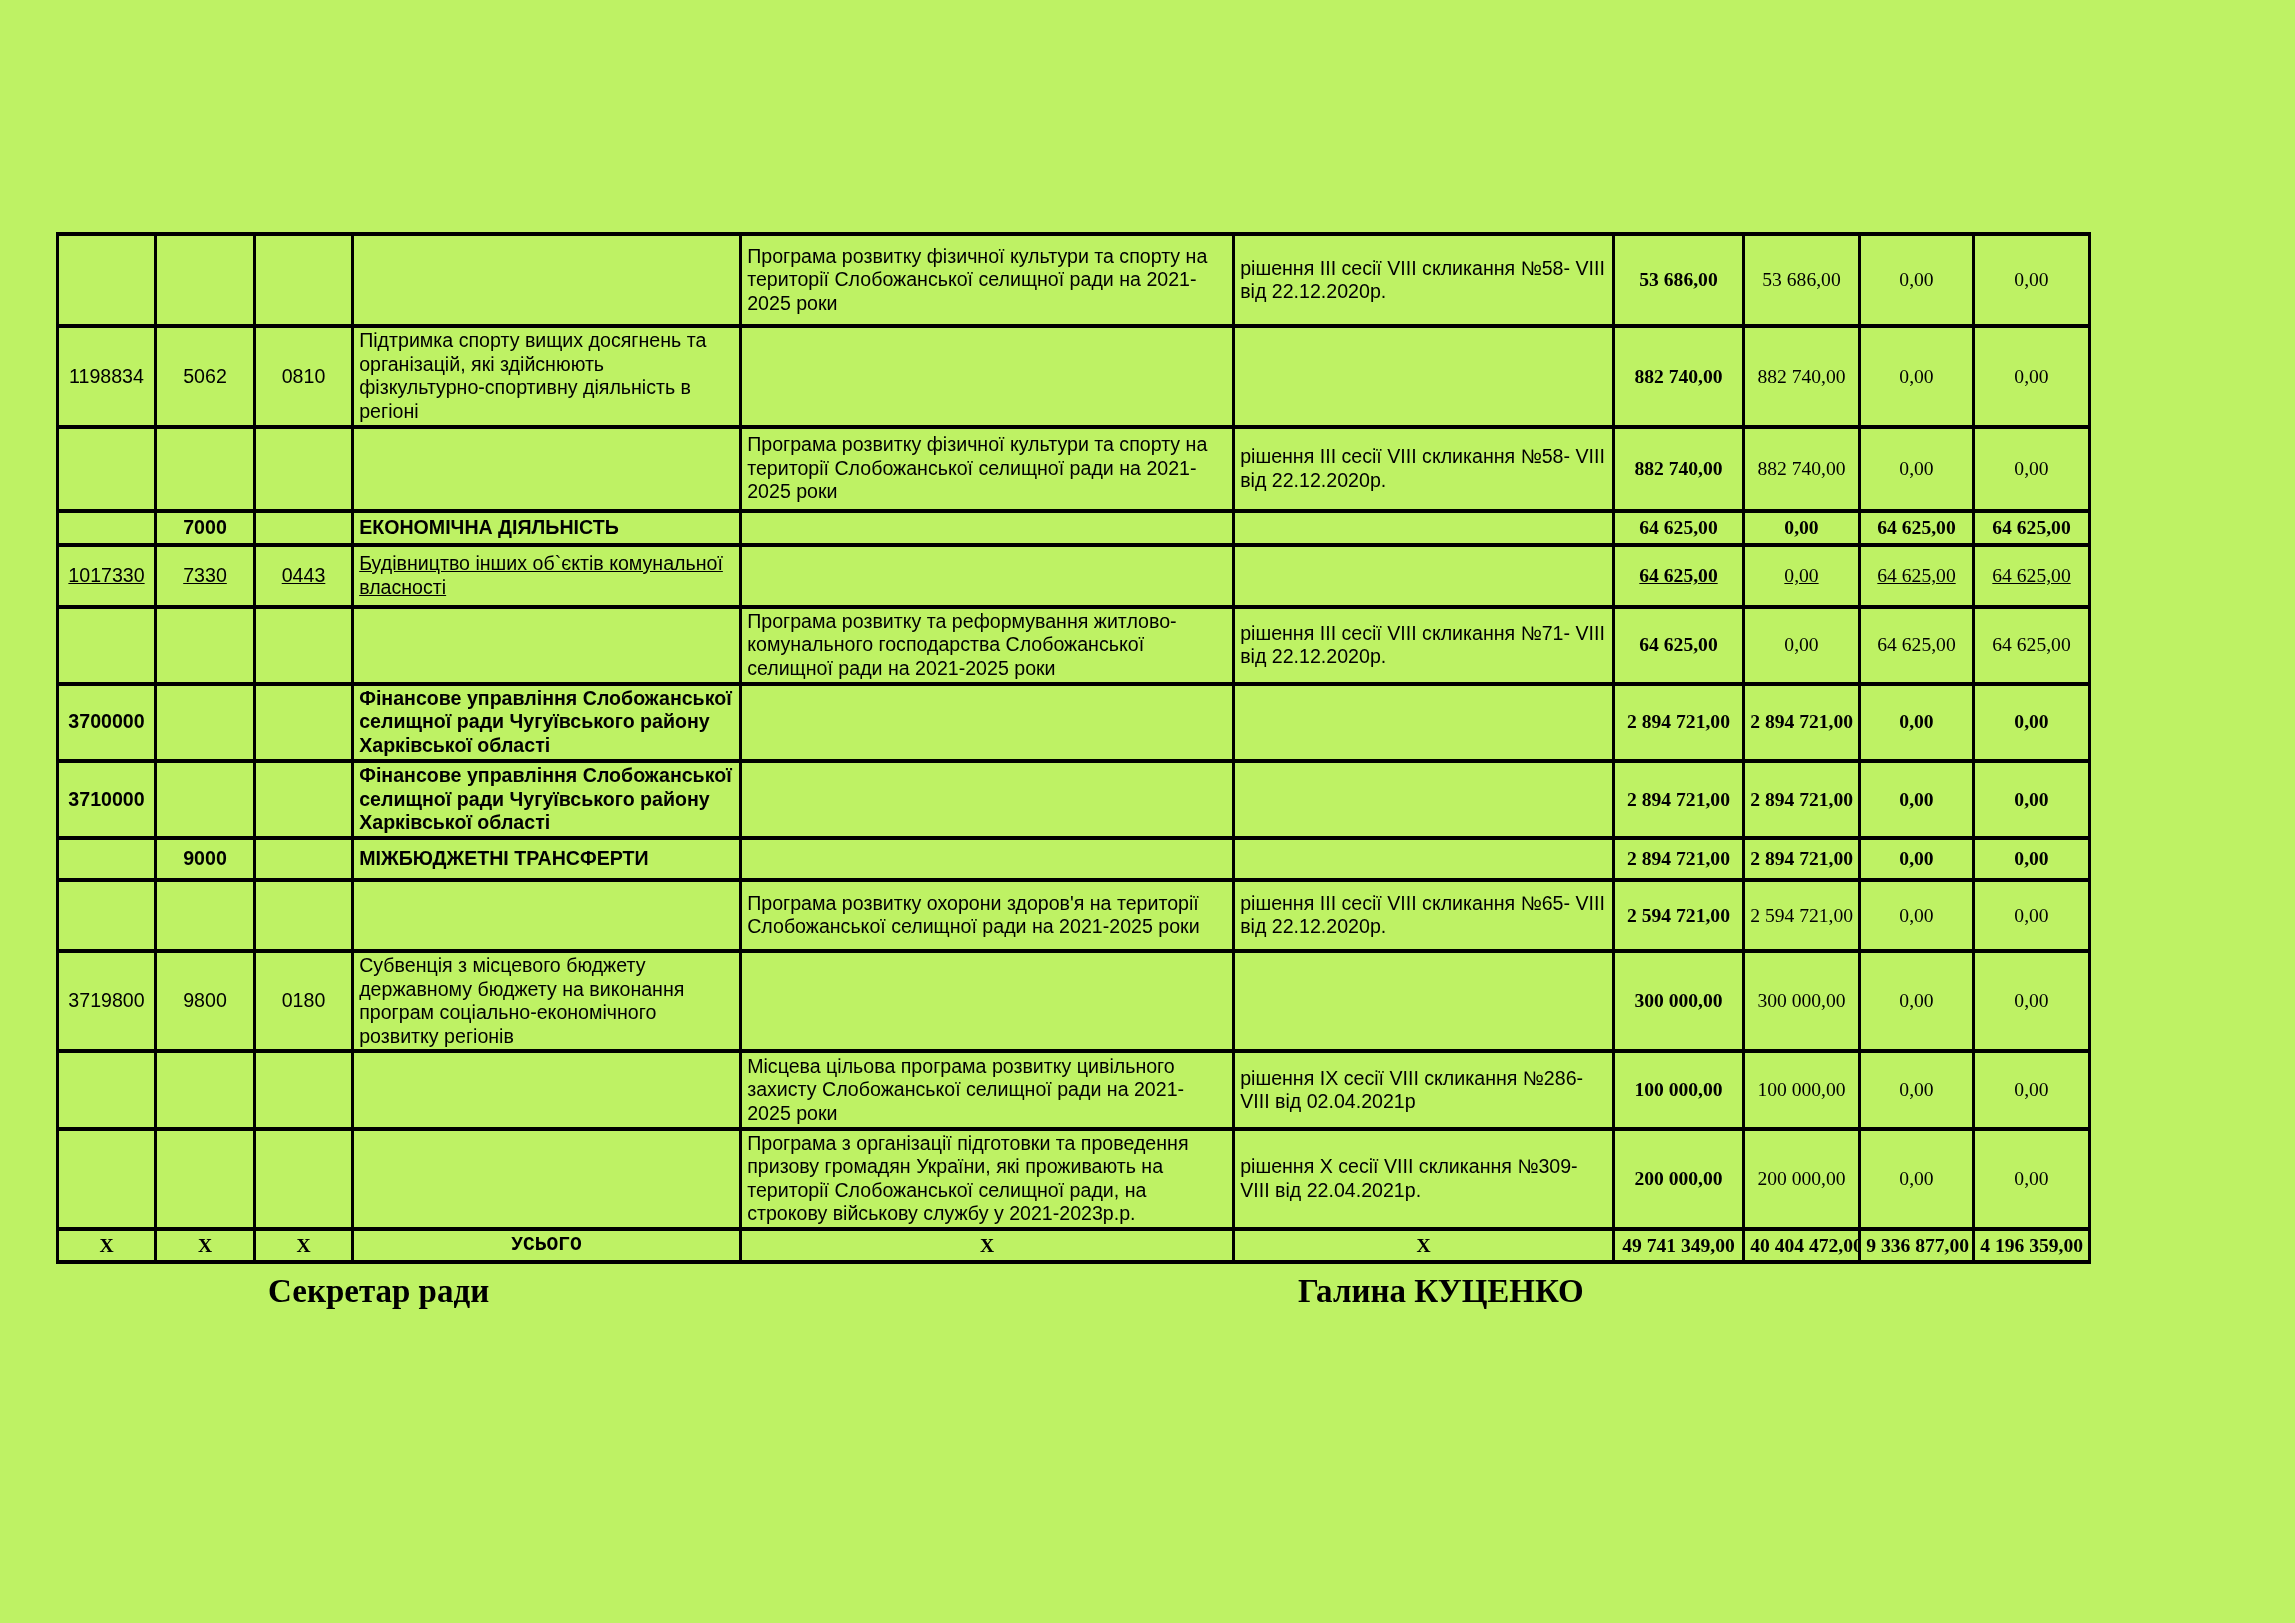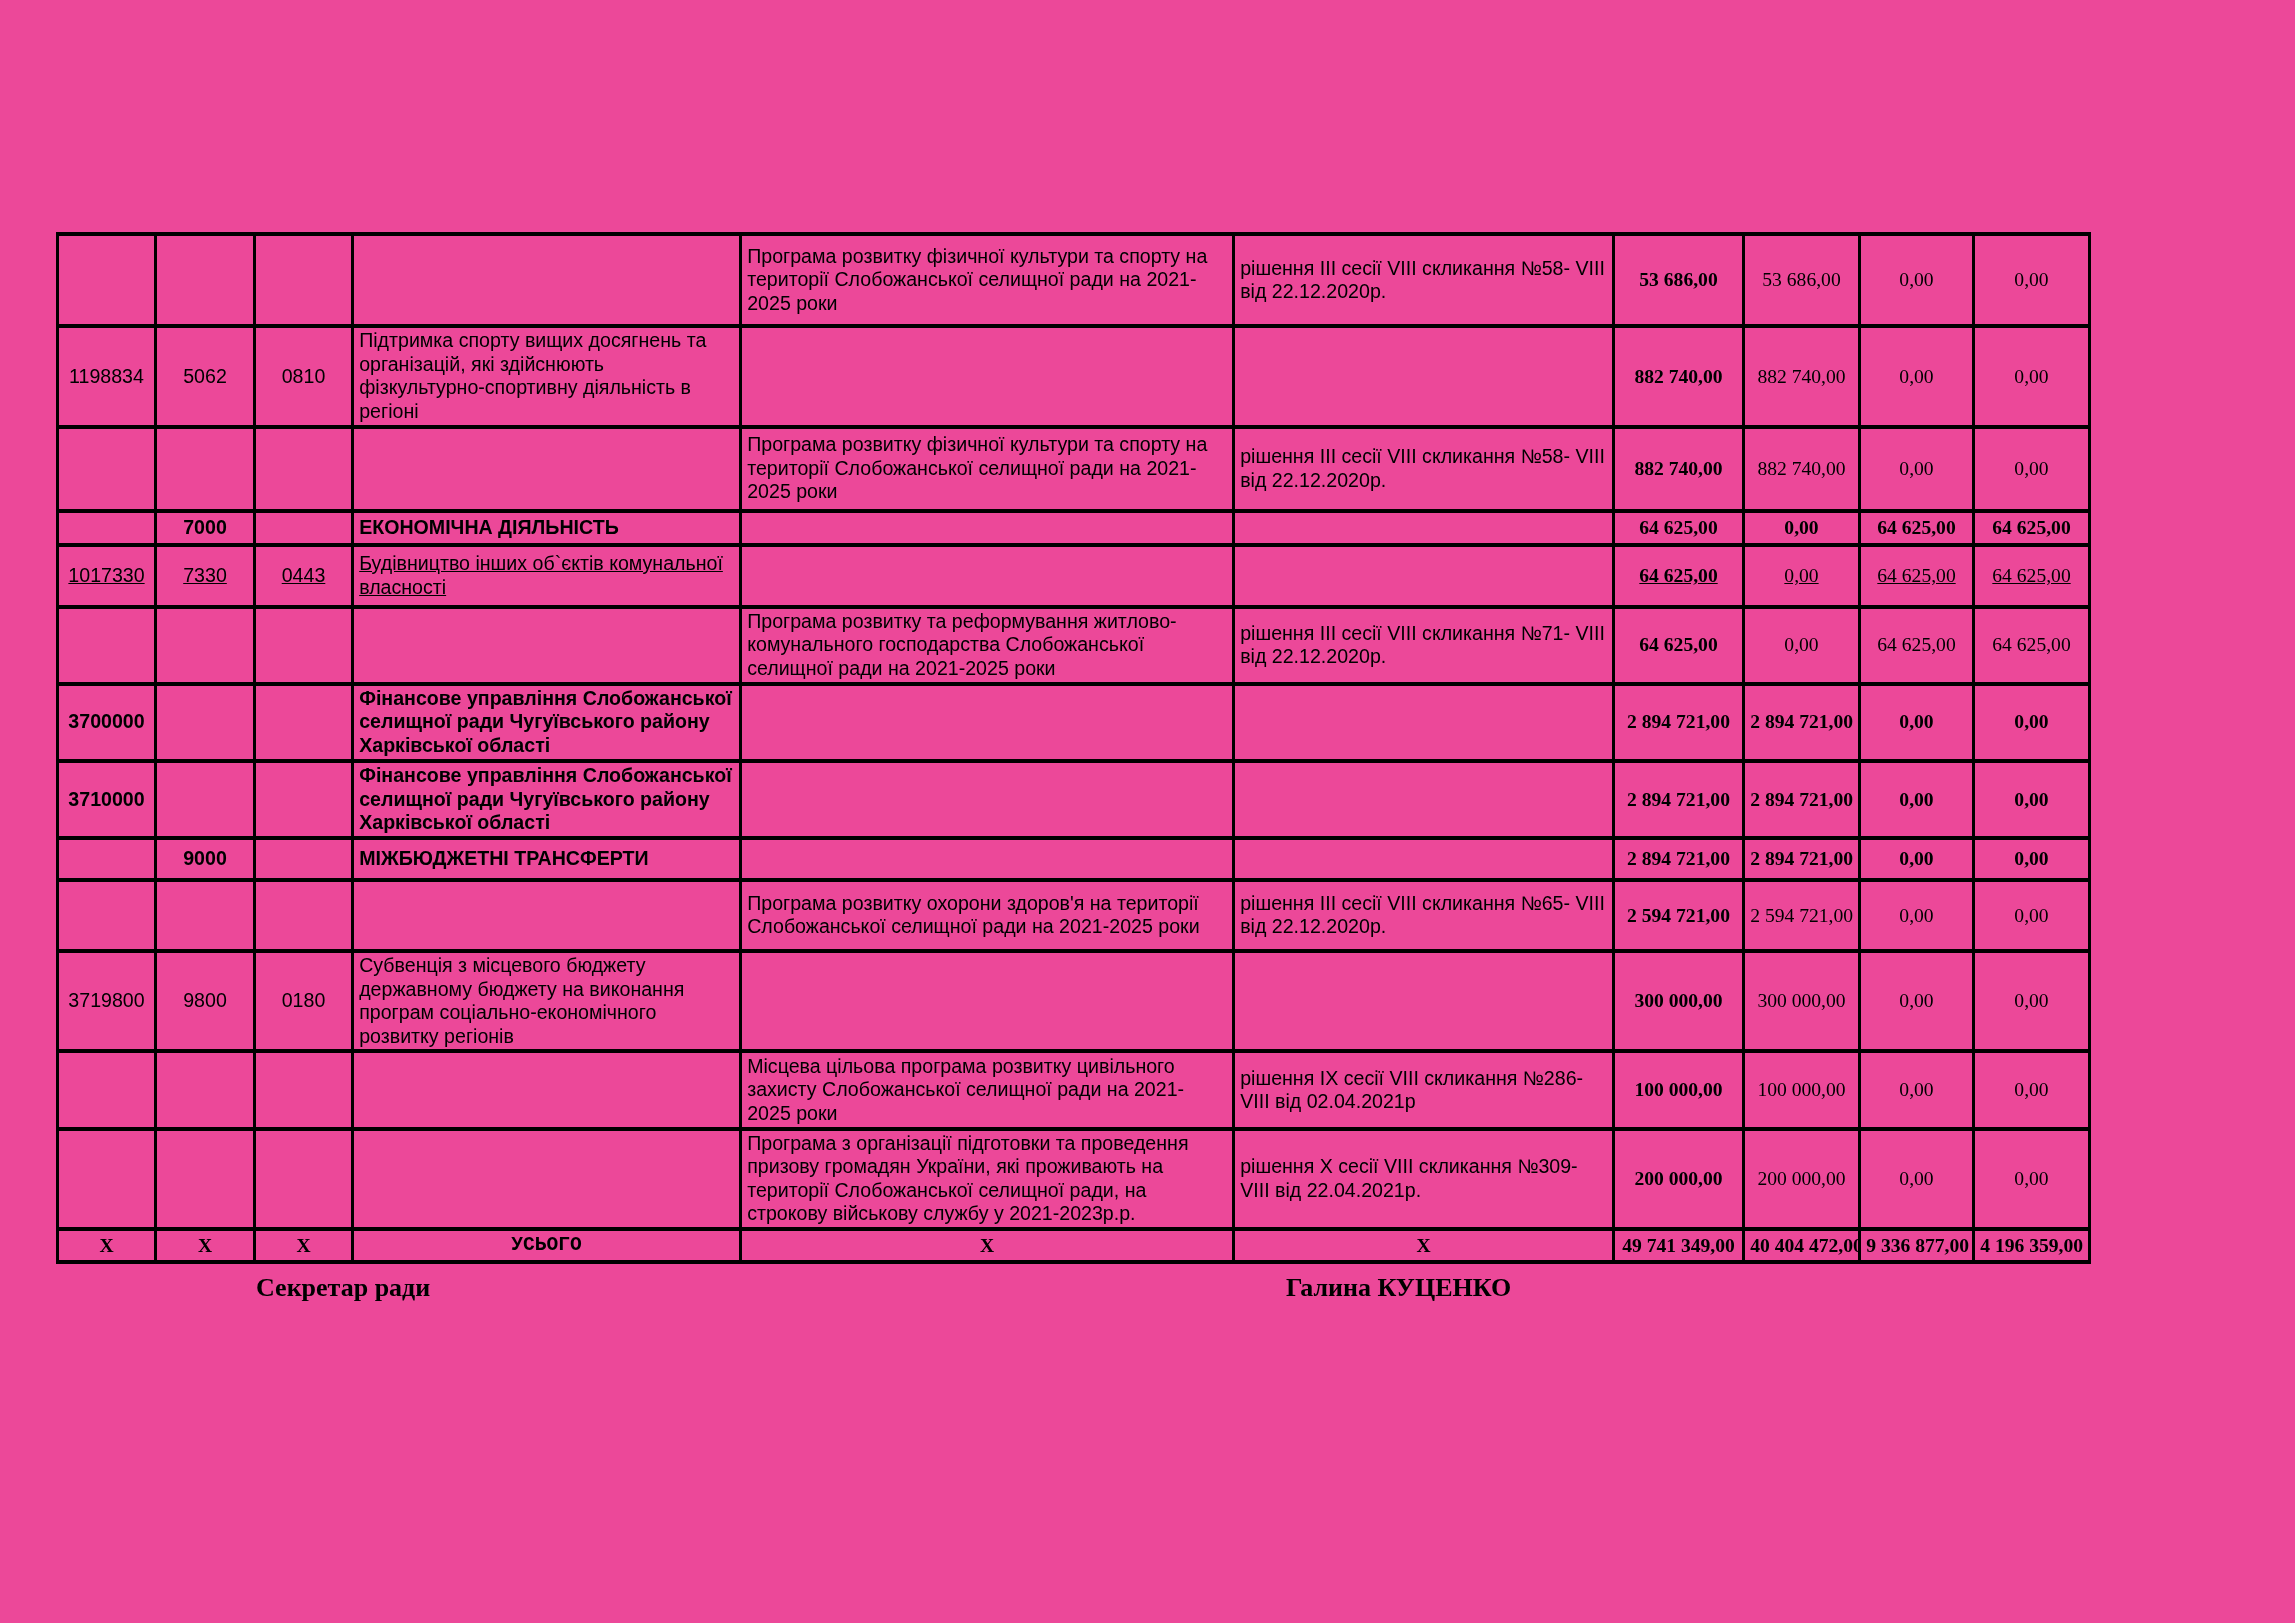--- a/index.html
+++ b/index.html
@@ -4,21 +4,21 @@
 <style>
   html, body {
     margin: 0;
     padding: 0;
     background: #ffffff;
   }
   .page {
     position: relative;
     width: 2295px;
     height: 1623px;
-    background: #ec4899;
+    background: #bef264;
     overflow: hidden;
     color: #000;
   }
   table.budget {
     position: absolute;
     left: 56px;
     top: 232px;
     width: 2032px;
     border-collapse: collapse;
     table-layout: fixed;
@@ -61,23 +61,24 @@
     text-align: center;
     font-family: Liberation Mono, monospace;
     font-weight: bold;
     font-size: 21.6px;
   }
   .signature-title, .signature-name {
     position: absolute;
     top: 1273px;
     font-family: "Liberation Serif", serif;
     font-weight: bold;
-    font-size: 26px;
+    font-size: 33px;
     color: #000;
     white-space: nowrap;
+    margin-left: 12px;
   }
   .signature-title { left: 256px; }
   .signature-name { left: 1286px; text-align: center; }
 </style>
 </head>
 <body>
 
 <div class="page">
   <table class="budget">
     <colgroup>

